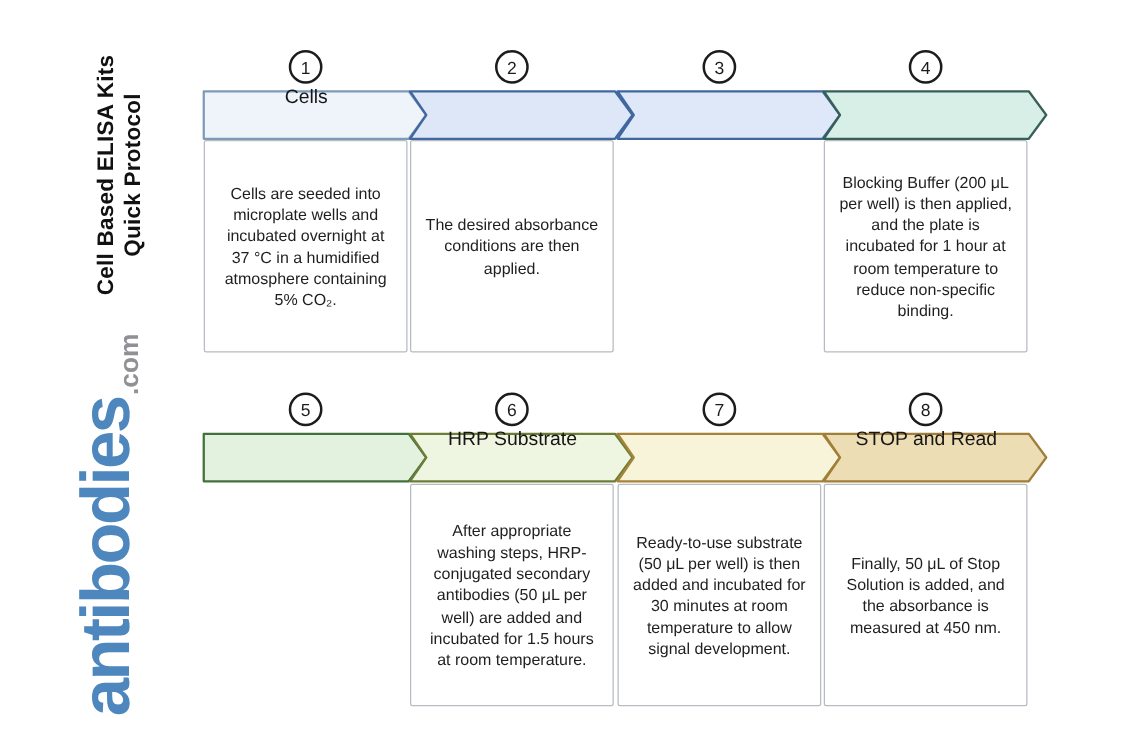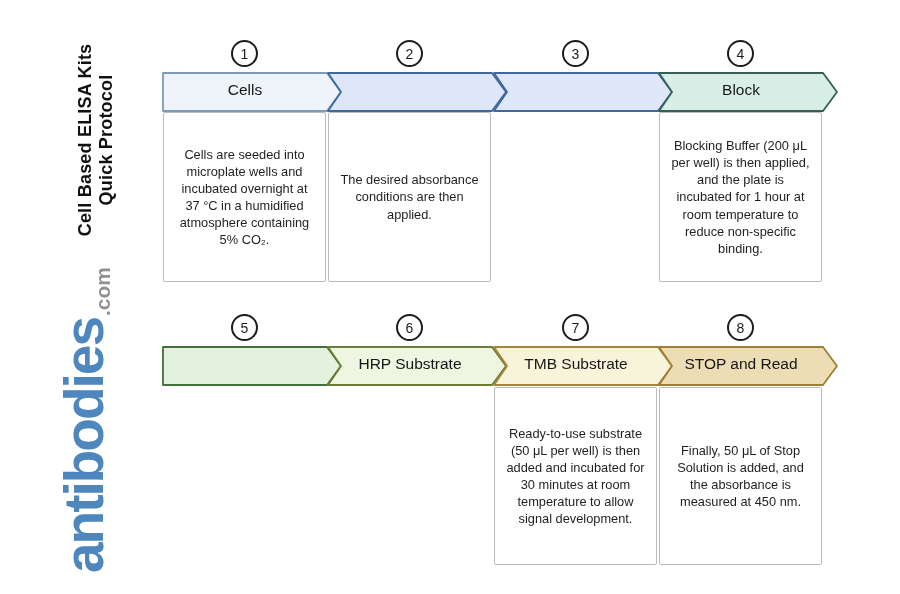--- a/index.html
+++ b/index.html
@@ -35,21 +35,21 @@
   .pcol.c4{left:496px;}
 
   .num-circle{
     position:absolute;left:69px;top:0;width:27px;height:27px;
     border:2px solid #1c1c1c;border-radius:50%;background:#fff;
     display:flex;align-items:center;justify-content:center;
     font-size:14px;color:#1c1c1c;box-sizing:border-box;
   }
   .arrow-svg{position:absolute;left:0;top:32px;width:180px;height:40px;overflow:visible;}
   .arrow-label{
-    position:absolute;left:0;top:36px;width:166px;height:27px;
+    position:absolute;left:0;top:24px;width:166px;height:27px;
     display:flex;align-items:center;justify-content:center;
     font-size:15.5px;color:#161616;pointer-events:none;
   }
   .desc-box{
     position:absolute;left:1px;width:163px;box-sizing:border-box;
     background:#fff;border:1px solid #b7bcc2;border-radius:2px;
     display:flex;align-items:center;justify-content:center;
     text-align:center;font-size:12.8px;color:#1f1f1f;line-height:1.34;
     padding:8px 9px;
   }
@@ -97,48 +97,47 @@
         <svg class="arrow-svg" viewBox="0 0 180 40">
           <polygon points="1,1 165,1 179,20 165,39 1,39 14,20" stroke-width="1.8" stroke-linejoin="round" fill="#dee8f8" stroke="#41679f"></polygon>
         </svg>
       </div>
 
       <div class="pcol c4">
         <div class="num-circle">4</div>
         <svg class="arrow-svg" viewBox="0 0 180 40">
           <polygon points="1,1 165,1 179,20 165,39 1,39 14,20" stroke-width="1.8" stroke-linejoin="round" fill="#d7efe7" stroke="#375f58"></polygon>
         </svg>
-        <div class="arrow-label">Block</div>
         <div class="desc-box">Blocking Buffer (200 μL per well) is then applied, and the plate is incubated for 1 hour at room temperature to reduce non-specific binding.</div>
       </div>
     </div>
 
     <div class="prow row2">
 
       <div class="pcol c1">
         <div class="num-circle">5</div>
         <svg class="arrow-svg" viewBox="0 0 180 40">
           <polygon points="1,1 165,1 179,20 165,39 1,39" stroke-width="1.8" stroke-linejoin="round" fill="#e3f1df" stroke="#42703a"></polygon>
         </svg>
       </div>
 
       <div class="pcol c2">
         <div class="num-circle">6</div>
         <svg class="arrow-svg" viewBox="0 0 180 40">
           <polygon points="1,1 165,1 179,20 165,39 1,39 14,20" stroke-width="1.8" stroke-linejoin="round" fill="#eef5e1" stroke="#6d7c36"></polygon>
         </svg>
         <div class="arrow-label">HRP Substrate</div>
+        <div class="desc-box">After appropriate washing steps, HRP-conjugated secondary antibodies (50 μL per well) are added and incubated for 1.5 hours at room temperature.</div>
       </div>
 
       <div class="pcol c3">
         <div class="num-circle">7</div>
         <svg class="arrow-svg" viewBox="0 0 180 40">
           <polygon points="1,1 165,1 179,20 165,39 1,39 14,20" stroke-width="1.8" stroke-linejoin="round" fill="#f8f4d9" stroke="#a5843a"></polygon>
         </svg>
-        <div class="arrow-label">TMB Substrate</div>
         <div class="desc-box">Ready-to-use substrate (50 μL per well) is then added and incubated for 30 minutes at room temperature to allow signal development.</div>
       </div>
 
       <div class="pcol c4">
         <div class="num-circle">8</div>
         <svg class="arrow-svg" viewBox="0 0 180 40">
           <polygon points="1,1 165,1 179,20 165,39 1,39 14,20" stroke-width="1.8" stroke-linejoin="round" fill="#ecddb5" stroke="#9f7e38"></polygon>
         </svg>
         <div class="arrow-label">STOP and Read</div>
         <div class="desc-box">Finally, 50 μL of Stop Solution is added, and the absorbance is measured at 450 nm.</div>

